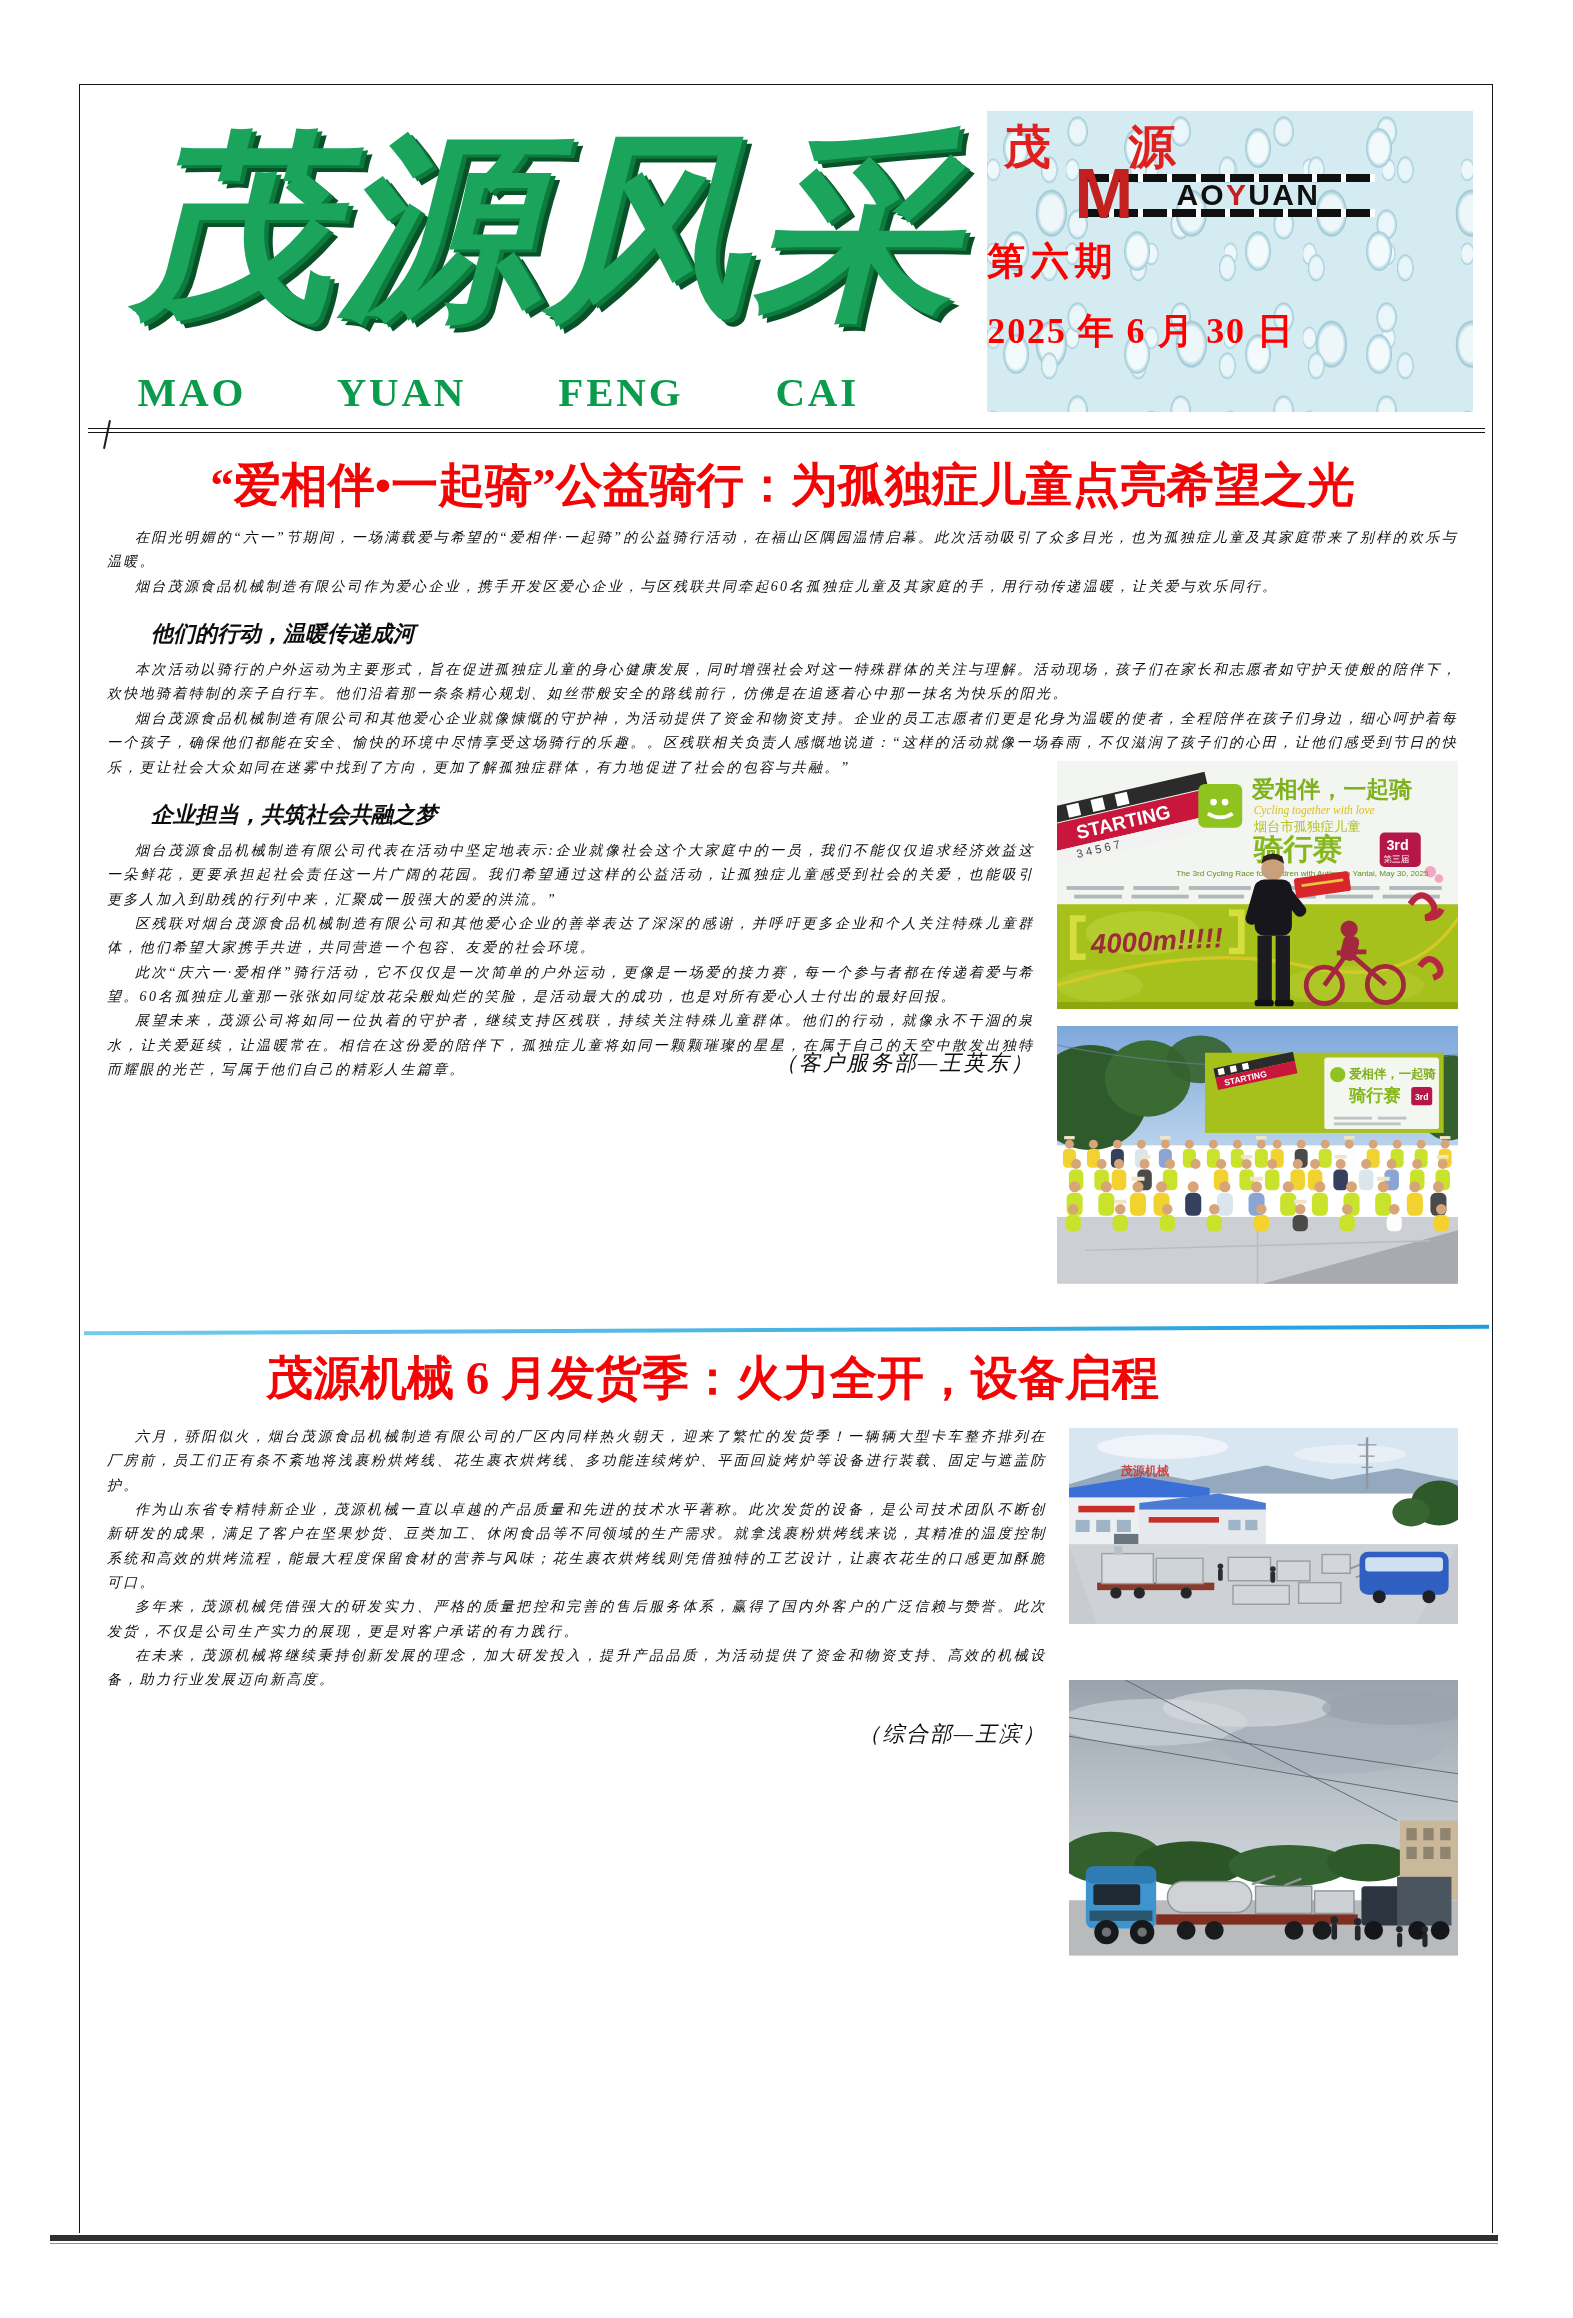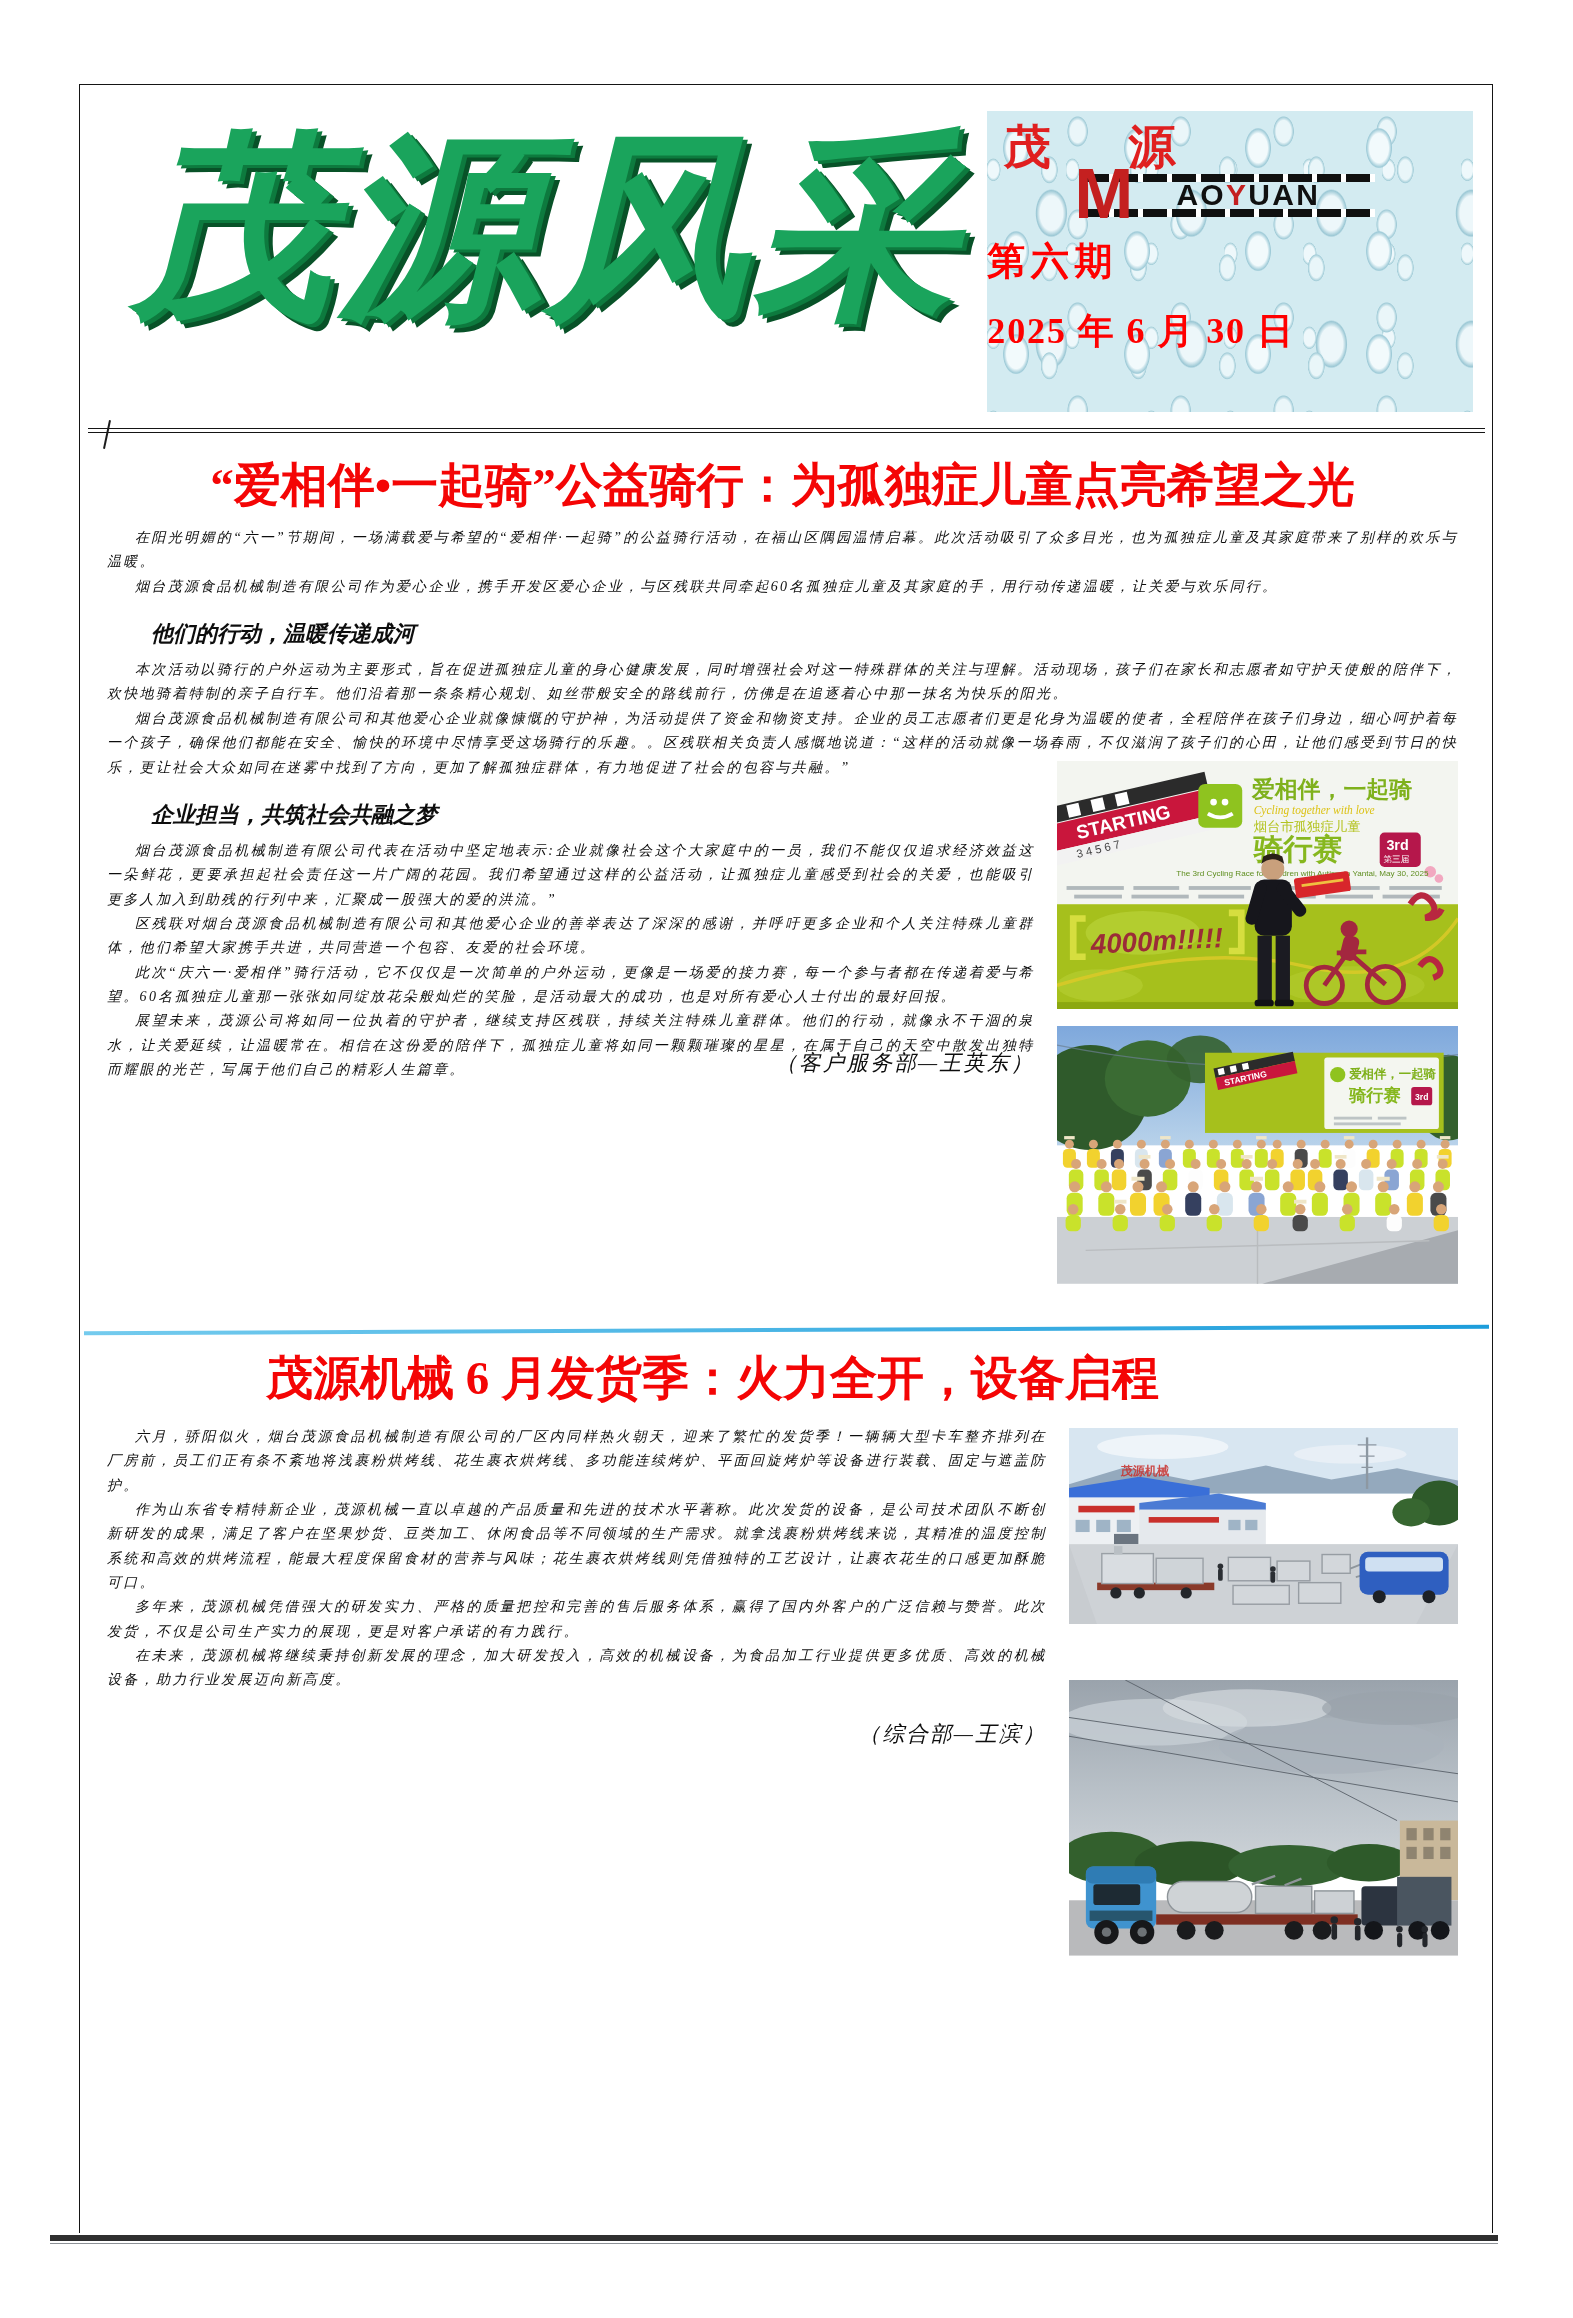--- a/index.html
+++ b/index.html
@@ -67,20 +67,21 @@
 </style>
 </head>
 <body>
 
 <div class="page">
   <div class="content">
 
     <header class="masthead">
       <div class="brand">
         <div class="brand-cn">茂源风采</div>
+        <div class="brand-en">MAO YUAN FENG CAI</div>
       </div>
       <div class="issue-box">
         <div class="logo-cn">茂 源</div>
         <div class="logo-band">
           <div class="band-bar"></div>
           <div class="band-mid">
             <span class="m">M</span>
               <span class="blk">AO</span>
               <span class="red">Y</span>
               <span class="blk">UAN</span>
@@ -514,21 +515,21 @@
               <rect x="754" y="540" width="11" height="30" rx="5"></rect>
                 <circle cx="759" cy="532" r="7"></circle>
             </g>
           </svg>
         </figure>
       </aside>
 
       <p class="body">六月，骄阳似火，烟台茂源食品机械制造有限公司的厂区内同样热火朝天，迎来了繁忙的发货季！一辆辆大型卡车整齐排列在厂房前，员工们正有条不紊地将浅裹粉烘烤线、花生裹衣烘烤线、多功能连续烤炉、平面回旋烤炉等设备进行装载、固定与遮盖防护。</p>
       <p class="body">作为山东省专精特新企业，茂源机械一直以卓越的产品质量和先进的技术水平著称。此次发货的设备，是公司技术团队不断创新研发的成果，满足了客户在坚果炒货、豆类加工、休闲食品等不同领域的生产需求。就拿浅裹粉烘烤线来说，其精准的温度控制系统和高效的烘烤流程，能最大程度保留食材的营养与风味；花生裹衣烘烤线则凭借独特的工艺设计，让裹衣花生的口感更加酥脆可口。</p>
       <p class="body">多年来，茂源机械凭借强大的研发实力、严格的质量把控和完善的售后服务体系，赢得了国内外客户的广泛信赖与赞誉。此次发货，不仅是公司生产实力的展现，更是对客户承诺的有力践行。</p>
-      <p class="body">在未来，茂源机械将继续秉持创新发展的理念，加大研发投入，高效的机械设备，为食品加工行业提供更多优质、高效的机械设备，助力行业发展迈向新高度。</p>
+      <p class="body">在未来，茂源机械将继续秉持创新发展的理念，加大研发投入，提升产品品质，为活动提供了资金和物资支持、高效的机械设备，助力行业发展迈向新高度。</p>
       <div class="byline two">（综合部—王滨）</div>
       <div class="clear"></div>
     </article>
   </div>
 
   <div class="bottom-rule"></div>
 </div>
 
 
 </body></html>

